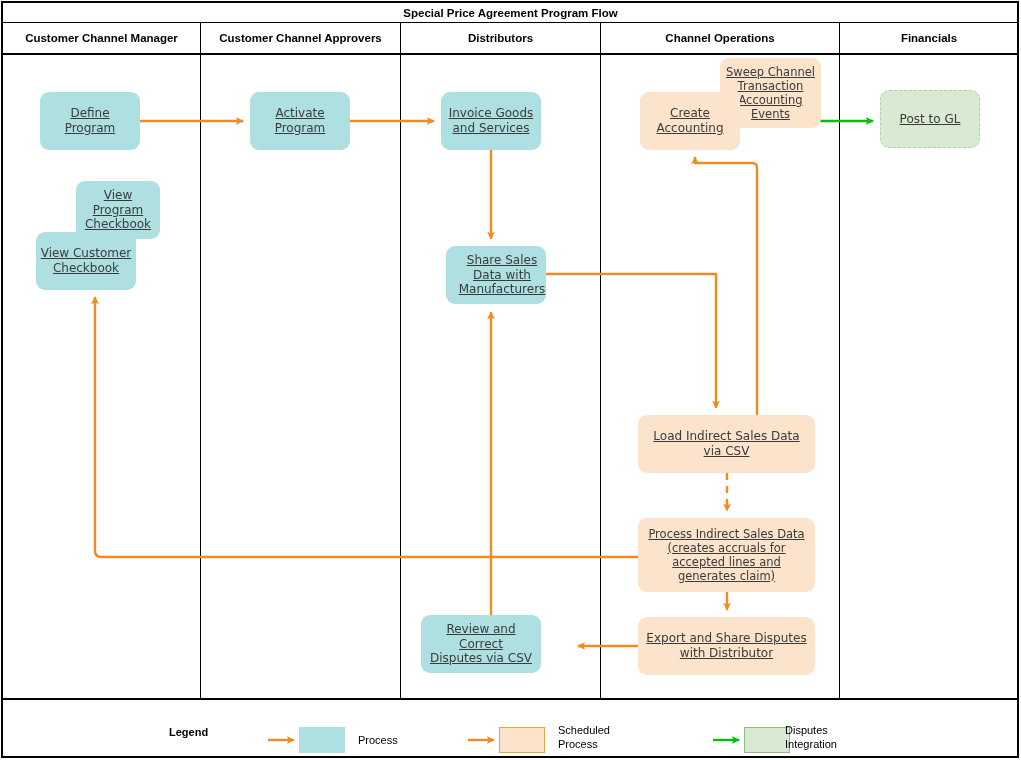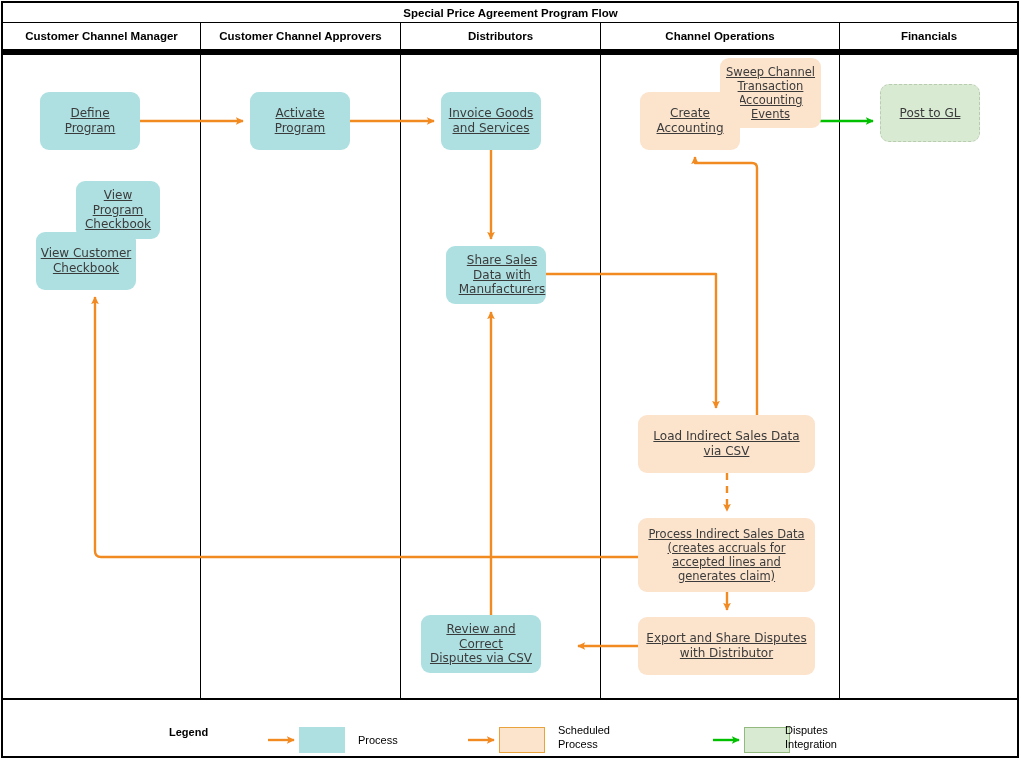--- a/index.html
+++ b/index.html
@@ -47,21 +47,21 @@
     font-family: "Liberation Sans", sans-serif;
   }
 
   
   .lane-header-row {
     position: absolute;
     left: 3px;
     top: 23px;
     width: 1015px;
     height: 32px;
-    border-bottom: 6px solid #000000;
+    border-bottom: 2px solid #000000;
     box-sizing: border-box;
     display: flex;
   }
   .lane-header {
     display: flex;
     align-items: center;
     justify-content: center;
     font-size: 11.5px;
     font-weight: bold;
     color: #000000;
@@ -233,21 +233,21 @@
 Events</div>
   <div class="node orange" style="left:638px; top:415px; width:177px; height:58px;">Load Indirect Sales Data
 via CSV</div>
   <div class="node orange" style="left:638px; top:518px; width:177px; height:74px; font-size:11.5px;">Process Indirect Sales Data
 (creates accruals for
 accepted lines and
 generates claim)</div>
   <div class="node orange" style="left:638px; top:617px; width:177px; height:58px;">Export and Share Disputes
 with Distributor</div>
 
-  <div class="node green" style="left:880px; top:84px;  width:100px; height:58px;">Post to GL</div>
+  <div class="node green" style="left:880px; top:90px;  width:100px; height:58px;">Post to GL</div>
 
   <div class="legend-strip">
     <div class="legend-label" style="left:166px; top:24px;font-weight:bold;">Legend</div>
 
     <svg width="1015" height="55" style="position:absolute;left:0;top:0;pointer-events:none;">
       <defs>
         <marker id="lg-arrow-orange" markerWidth="9" markerHeight="9" refX="7.2" refY="4.5" orient="auto" markerUnits="userSpaceOnUse">
           <path d="M0,0.6 L8,4.5 L0,8.4 L1.8,4.5 Z" fill="#f28a22"></path>
         </marker>
         <marker id="lg-arrow-green" markerWidth="9" markerHeight="9" refX="7.2" refY="4.5" orient="auto" markerUnits="userSpaceOnUse">

